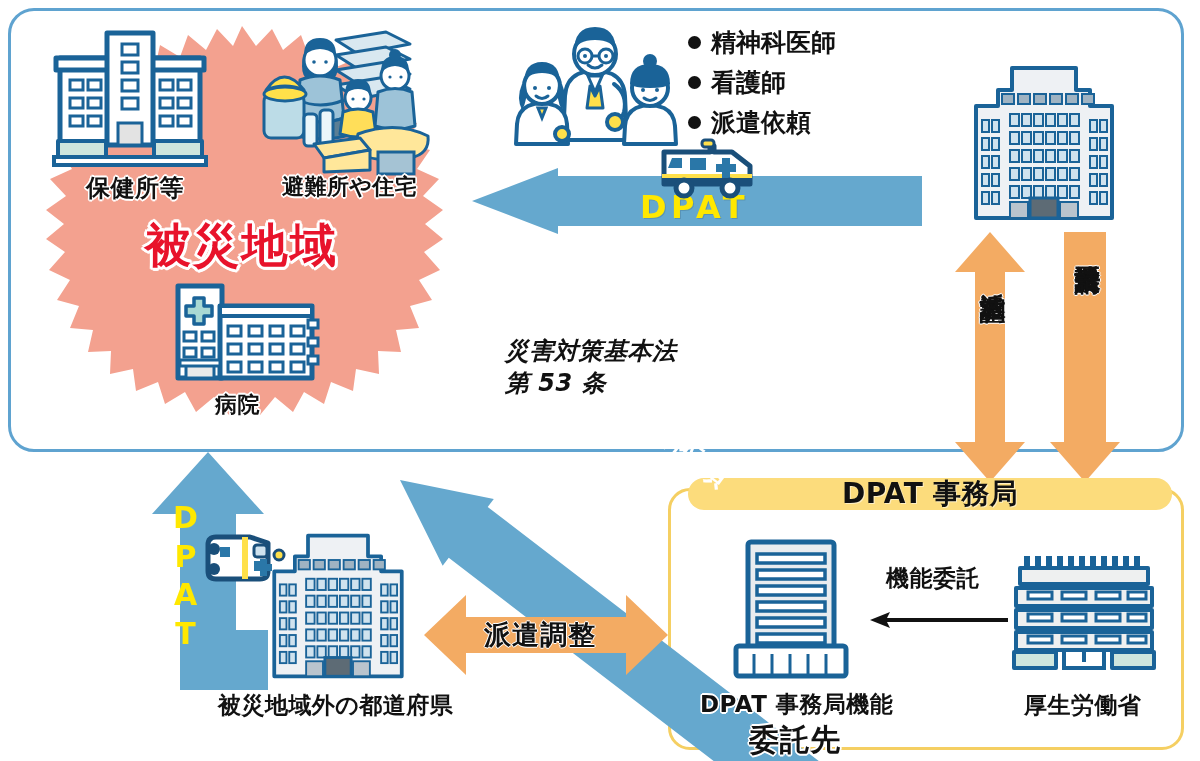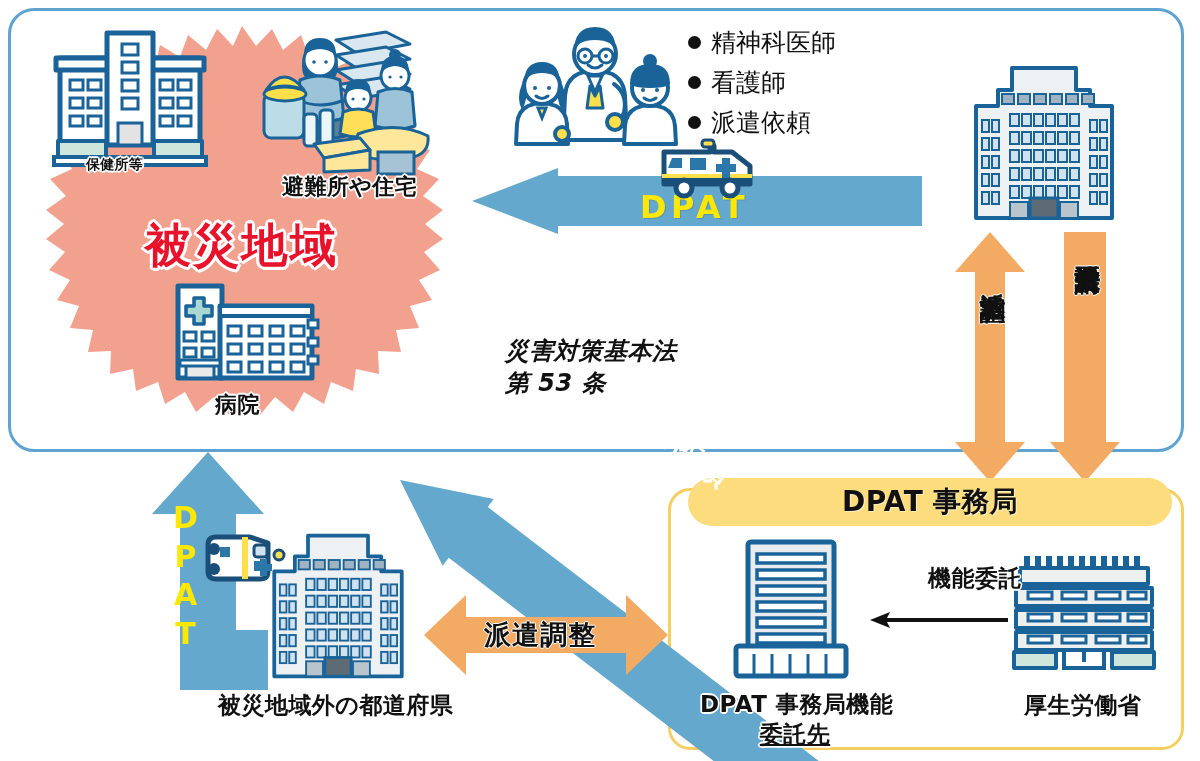--- a/index.html
+++ b/index.html
@@ -45,30 +45,30 @@
     writing-mode:vertical-rl;text-orientation:upright;
   }
 
   
   #bullets{left:688px;top:26px;z-index:6;}
   .bullet-row{display:flex;align-items:center;margin-bottom:7px;}
   .bullet-dot{
     width:13px;height:13px;border-radius:50%;background:#111;
     margin-right:10px;flex:none;
   }
-  .bullet-txt{font-size:25px;font-weight:normal;color:#111;white-space:nowrap;}
+  .bullet-txt{font-size:25px;font-weight:bold;color:#111;white-space:nowrap;}
 
   
   #jimukyoku-box{
     left:668px;top:488px;width:516px;height:262px;
     border:3px solid #f5cf62;border-radius:22px;background:#fff;
     box-sizing:border-box;z-index:3;
   }
   #jimukyoku-pill{
-    left:688px;top:478px;width:484px;height:48px;
+    left:688px;top:478px;width:484px;height:32px;
     background:#fcdc7c;border-radius:24px;z-index:5;
     display:flex;align-items:center;justify-content:center;
   }
   #jimukyoku-pill span{
     font-size:28px;font-weight:bold;color:#111;letter-spacing:.01em;
     text-shadow:1px 1px 0 rgba(255,255,255,.55);
   }
 
   
   .svgbox{position:absolute;}
@@ -115,21 +115,21 @@
         <rect x="72" y="70" width="16" height="11"></rect>
       </g>
       <rect x="68" y="95" width="24" height="22" fill="#e3e3e3" stroke="#1a6398" stroke-width="3"></rect>
       <g fill="#cfe6dd" stroke="#1a6398" stroke-width="4" stroke-linejoin="round">
         <rect x="8" y="113" width="48" height="18"></rect>
         <rect x="104" y="113" width="48" height="18"></rect>
       </g>
       <rect x="4" y="129" width="152" height="8" fill="#fff" stroke="#1a6398" stroke-width="4"></rect>
     </svg>
   </div>
-  <div class="abs jp-label" style="left:86px;top:156px;font-size:14px;z-index:6;">保健所等</div>
+  <div class="abs jp-label" style="left:86px;top:172px;font-size:24px;z-index:6;">保健所等</div>
 
   <div class="svgbox" style="left:258px;top:22px;z-index:4;">
     <svg width="180" height="150" viewBox="0 0 180 150">
 
       <g stroke="#1a6398" stroke-width="3" stroke-linejoin="round">
         <path d="M78 18 L128 10 L152 22 L100 32 Z" fill="#d9e8f0"></path>
         <path d="M78 33 L128 25 L152 37 L100 47 Z" fill="#d9e8f0"></path>
         <path d="M78 48 L128 40 L152 52 L100 62 Z" fill="#d9e8f0"></path>
         <path d="M78 63 L128 55 L152 67 L100 77 Z" fill="#d9e8f0"></path>
       </g>
@@ -528,21 +528,21 @@
         <line x1="24" y1="116" x2="24" y2="138"></line>
         <line x1="42" y1="116" x2="42" y2="138"></line>
         <line x1="60" y1="116" x2="60" y2="138"></line>
         <line x1="78" y1="116" x2="78" y2="138"></line>
         <line x1="96" y1="116" x2="96" y2="138"></line>
       </g>
     </svg>
   </div>
   <div class="abs" style="left:700px;top:690px;width:190px;text-align:center;z-index:6;">
     <div class="jp-label" style="font-size:23px;line-height:1.3;">DPAT 事務局機能</div>
-    <div class="jp-label" style="font-size:23px;line-height:1.3;text-decoration:underline;">委託先</div>
+    <div class="jp-label" style="font-size:30px;line-height:1.3;">委託先</div>
   </div>
 
   <div class="svgbox" style="left:1006px;top:550px;z-index:5;">
     <svg width="156" height="122" viewBox="0 0 156 122">
       <g stroke="#1a6398" stroke-width="4" fill="#eef0f0" stroke-linejoin="round">
         <rect x="14" y="18" width="128" height="16"></rect>
         <rect x="10" y="38" width="136" height="18"></rect>
         <rect x="10" y="60" width="136" height="18"></rect>
         <rect x="10" y="82" width="136" height="18"></rect>
       </g>
@@ -582,15 +582,15 @@
     </svg>
   </div>
   <div class="abs jp-label" style="left:1024px;top:690px;font-size:23px;z-index:6;">厚生労働省</div>
 
   <div class="svgbox" style="left:870px;top:610px;z-index:6;">
     <svg width="138" height="20" viewBox="0 0 138 20">
       <line x1="16" y1="10" x2="138" y2="10" stroke="#111" stroke-width="4"></line>
       <path d="M0 10 L20 2 L16 10 L20 18 Z" fill="#111"></path>
     </svg>
   </div>
-  <div class="abs jp-label" style="left:886px;top:563px;font-size:23px;z-index:6;margin-left:42px;">機能委託</div>
+  <div class="abs jp-label" style="left:886px;top:563px;font-size:23px;z-index:6;">機能委託</div>
 
 </div>
 
 </body></html>

